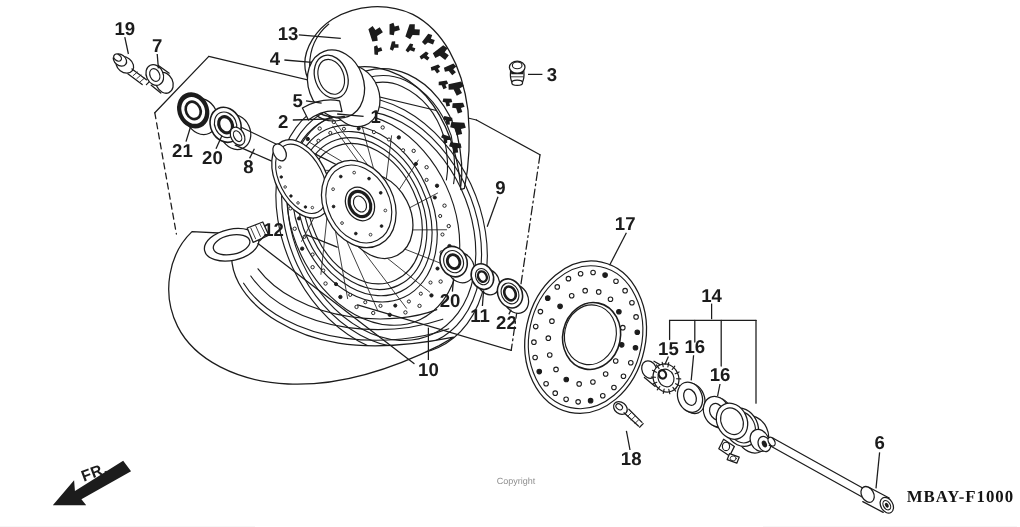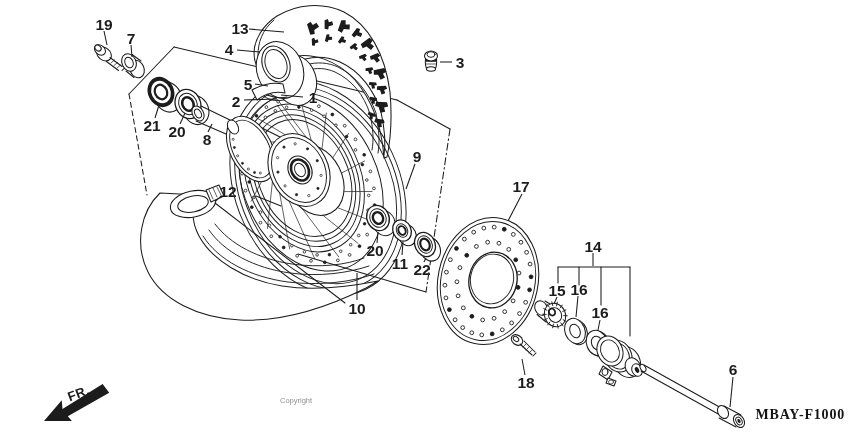--- a/index.html
+++ b/index.html
@@ -18,21 +18,21 @@
   .ring  { stroke-width:2.6; fill:none; stroke:var(--ink); }
   .dash    { stroke-dasharray:5 3.5; }
   .dashdot { stroke-dasharray:7 3 1.5 3; }
 
   .callout { font:bold 15.5px "Liberation Sans", sans-serif; fill:var(--ink);
              text-anchor:middle; }
   .leader  { stroke:var(--ink); stroke-width:1.05; fill:none; }
   .fr-label{ font:bold 13px "Liberation Sans", sans-serif; fill:var(--ink); letter-spacing:0.5px; }
 
   .footer-copyright { position:absolute; left:280px; top:396px; width:300px;
-      text-align:left; font-size:7.5px; line-height:1.25; color:var(--muted); }
+      text-align:center; font-size:7.5px; line-height:1.25; color:var(--muted); }
   .diagram-code { position:absolute; right:5px; top:407px;
       font-family:"Liberation Serif", serif; font-weight:bold; font-size:14px;
       letter-spacing:0.8px; color:#141414;padding-left:10px; }
 </style>
 </head>
 <body>
 
 <div class="stage">
 
 <svg id="art" width="850" height="439" viewBox="0 0 850 439">

